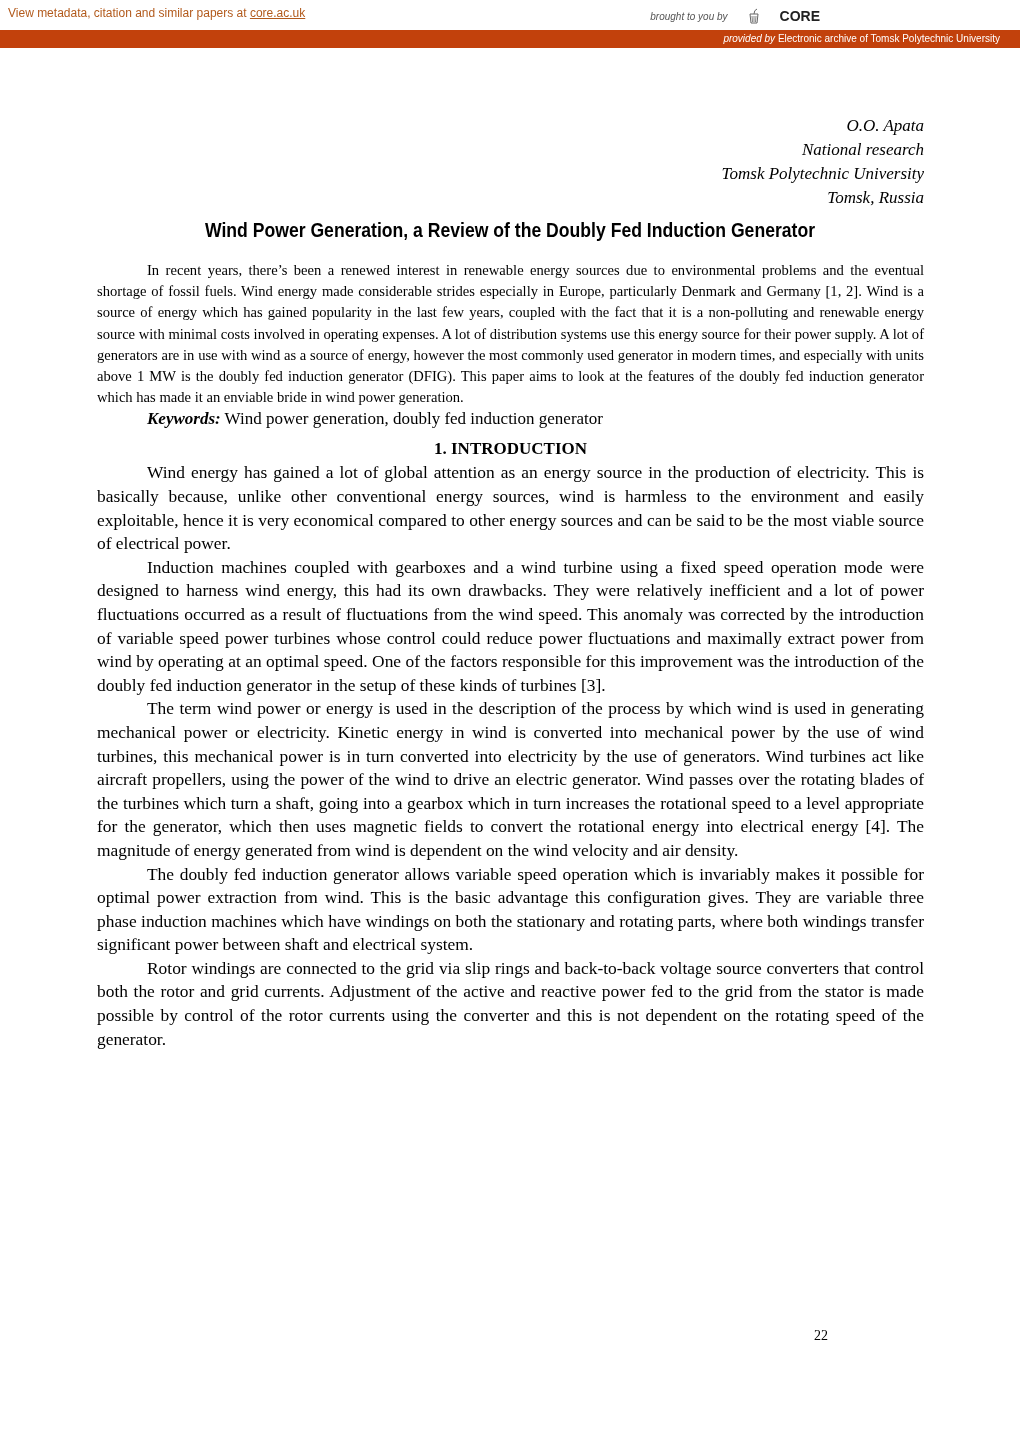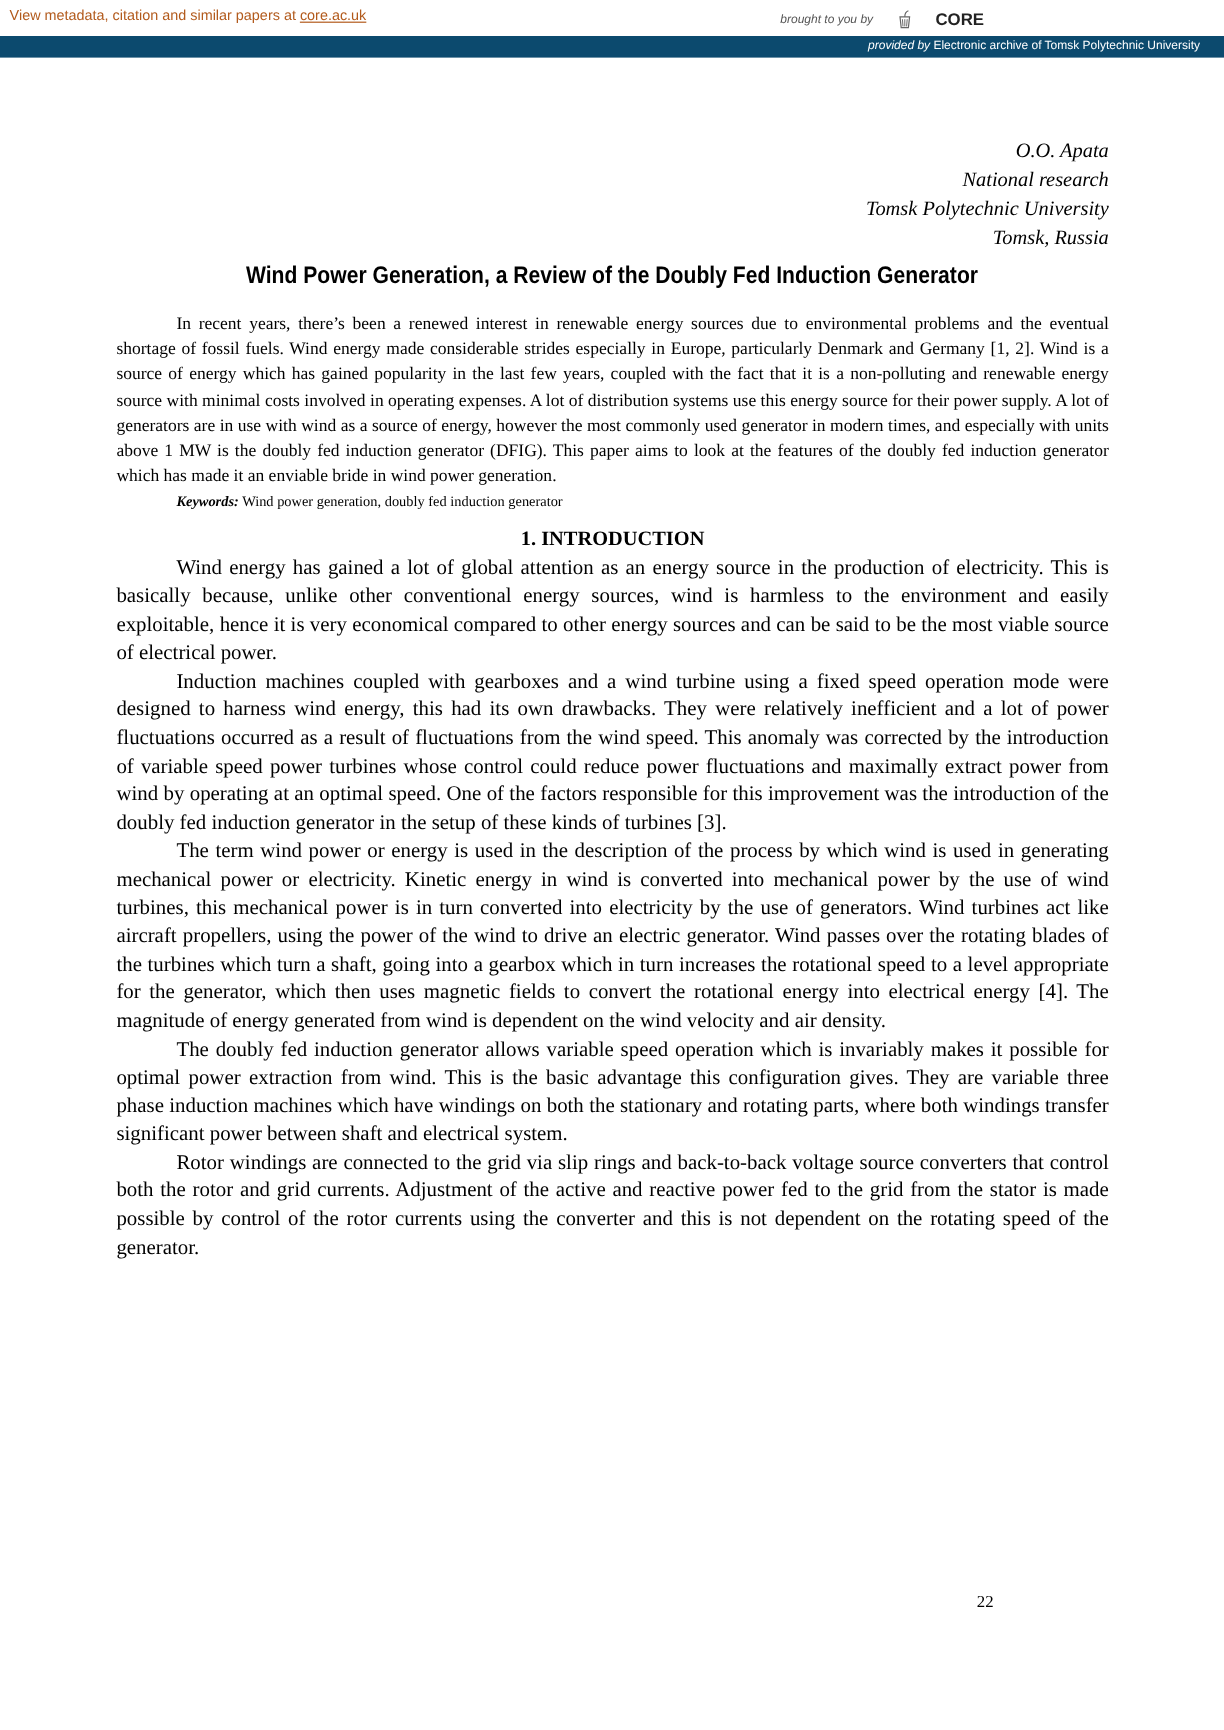--- a/index.html
+++ b/index.html
@@ -16,21 +16,21 @@
     }
     .core-meta a { color: #b25a1c; text-decoration: underline; }
     .core-brought {
       position: absolute; right: 20px; top: 7px; font-size: 10px; font-style: italic; color: #555;
       display: flex; align-items: center; gap: 19px;
     }
     .core-logo-icon { width: 14px; height: 18px; display: inline-block; }
     .core-brand { font-style: normal; font-weight: bold; font-size: 14px; color: #222; }
     .core-bar {
       position: absolute; left: 0; top: 30px; width: 1020px; height: 18px;
-      background: #0c4a6e;
+      background: #c2410c;
       font-family: "Liberation Sans", sans-serif;
     }
     .core-provided {
       position: absolute; right: 20px; top: 3px; font-size: 10px; color: #ffffff;
     }
     .core-provided em { font-style: italic; }
 
     .author-block {
       position: absolute; right: 96px; top: 98px; text-align: right;
       font-style: italic; font-size: 17px; line-height: 24px; margin-top: 16px;
@@ -41,21 +41,21 @@
       font-family: "Liberation Sans", sans-serif; font-weight: bold; font-size: 20px;
       transform: scaleX(0.88); transform-origin: center;
     }
 
     .content {
       position: absolute; left: 97px; width: 827px; top: 260px;
       font-size: 15.3px; line-height: 21.3px; text-align: justify;
     }
     .abstract-heading { font-weight: bold; font-size: 15px; padding-left: 50px; line-height: 21px; }
     .abstract-text { text-indent: 50px; font-size: 14.6px; line-height: 21.2px; }
-    .keywords { padding-left: 50px; font-size: 12px; line-height: 21px; }
+    .keywords { padding-left: 50px; font-size: 17px; line-height: 21px; }
     .keywords .kw-label { font-weight: bold; font-style: italic; }
 
     .section-heading {
       text-align: center; font-weight: bold; font-size: 17px; line-height: 24px;
       margin-top: 8px;
     }
     .body-p { text-indent: 50px; font-size: 17.4px; line-height: 23.6px; }
 
     .page-number {
       position: absolute; left: 0; width: 828px; top: 1328px; text-align: right; font-size: 14px;

